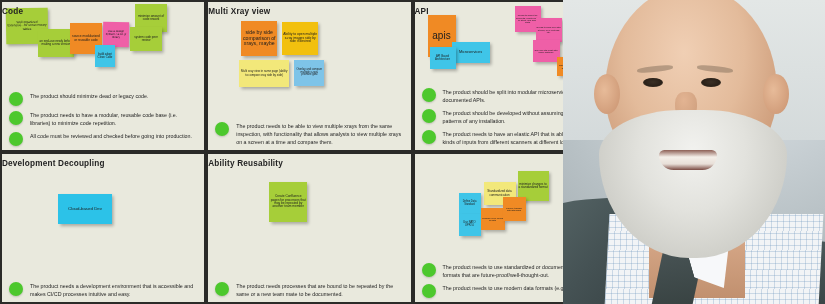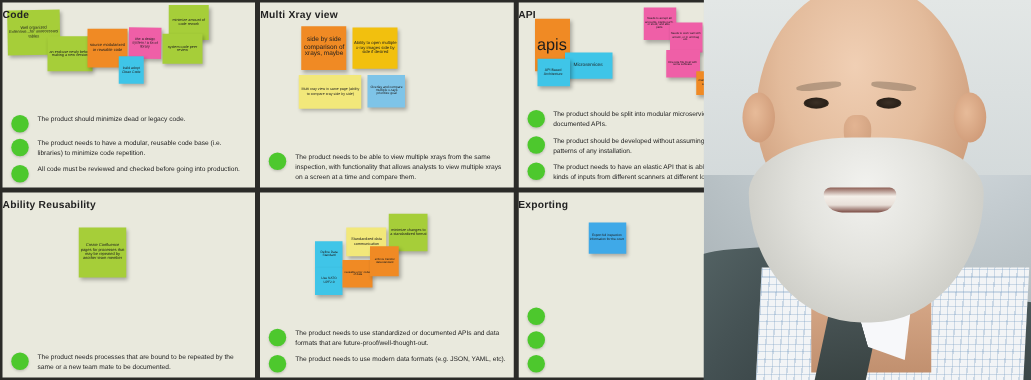--- a/index.html
+++ b/index.html
@@ -229,21 +229,21 @@
         <div class="bullets">
           <div class="bullet">
             <span class="dot" style="background: rgb(77, 200, 45);"></span>
             <span class="btext">The product needs to be able to view multiple xrays from the same inspection, with functionality that allows analysts to view multiple xrays on a screen at a time and compare them.</span>
           </div>
         </div>
       </div>
       <div class="panel">
         <div class="panel-title">API</div>
         <div class="notes">
-          <div class="note" style="left: 13px; top: 13px; width: 28px; height: 42px; background: rgb(240, 138, 36); font-size: 13px;">apis</div>
+          <div class="note" style="left: 13px; top: 13px; width: 28px; height: 42px; background: rgb(240, 138, 36); font-size: 10px;">apis</div>
           <div class="note" style="left: 37px; top: 40px; width: 38px; height: 21px; background: rgb(63, 197, 232); font-size: 3.8px;">Microservices</div>
           <div class="note" style="left: 15px; top: 45px; width: 26px; height: 22px; background: rgb(63, 197, 232); font-size: 2.8px;">API Based Architecture</div>
           <div class="note" style="left: 100px; top: 4px; width: 26px; height: 26px; background: rgb(239, 95, 167); font-size: 2.3px;">Needs to accept all accounts, plants parts, or stock, and allow parts</div>
           <div class="note" style="left: 121px; top: 16px; width: 26px; height: 24px; background: rgb(239, 95, 167); font-size: 2.3px;">Needs to work well with a truck, or in-unit bag etc.</div>
           <div class="note" style="left: 118px; top: 38px; width: 27px; height: 22px; background: rgb(239, 95, 167); font-size: 2.3px;">One size fits most with some software</div>
           <div class="note" style="left: 142px; top: 55px; width: 22px; height: 19px; background: rgb(240, 138, 36); font-size: 2.3px;">manage different scan inputs</div>
         </div>
         <div class="bullets">
           <div class="bullet">
             <span class="dot" style="background: rgb(77, 200, 45);"></span>
@@ -273,20 +273,32 @@
             <span class="dot" style="background: rgb(77, 200, 45);"></span>
             <span class="btext">The product should automatically adjust histogram by default (and allow manual adjustments) so any scanner automatically creates a good image.</span>
           </div>
           <div class="bullet">
             <span class="dot" style="background: rgb(77, 200, 45);"></span>
             <span class="btext">The product should automatically detect inspection types and harmless vehicles from inspection processing.</span>
           </div>
           <div class="bullet">
             <span class="dot" style="background: rgb(77, 200, 45);"></span>
             <span class="btext">The product should allow annotating data for machine learning algorithms.</span>
+          </div>
+        </div>
+      </div>
+      <div class="panel">
+        <div class="panel-title">Development Decoupling</div>
+        <div class="notes">
+          <div class="note" style="left: 56px; top: 40px; width: 54px; height: 30px; background: rgb(44, 194, 232); font-size: 4.4px;">Cloud-based Dev</div>
+        </div>
+        <div class="bullets">
+          <div class="bullet">
+            <span class="dot" style="background: rgb(77, 200, 45);"></span>
+            <span class="btext">The product needs a development environment that is accessible and makes CI/CD processes intuitive and easy.</span>
           </div>
         </div>
       </div>
       <div class="panel">
         <div class="panel-title">Ability Reusability</div>
         <div class="notes">
           <div class="note" style="left: 61px; top: 28px; width: 38px; height: 40px; background: rgb(166, 206, 57); font-size: 3.2px;">Create Confluence pages for processes that may be repeated by another team member</div>
         </div>
         <div class="bullets">
           <div class="bullet">

